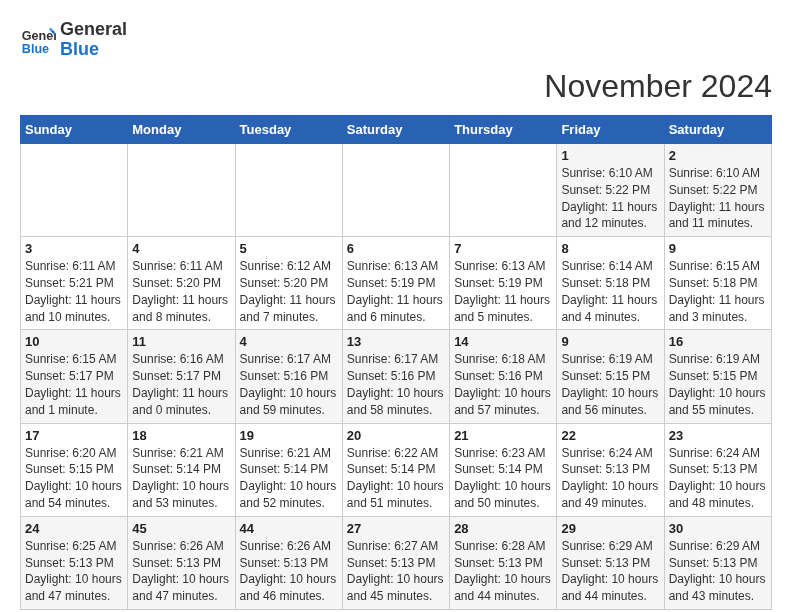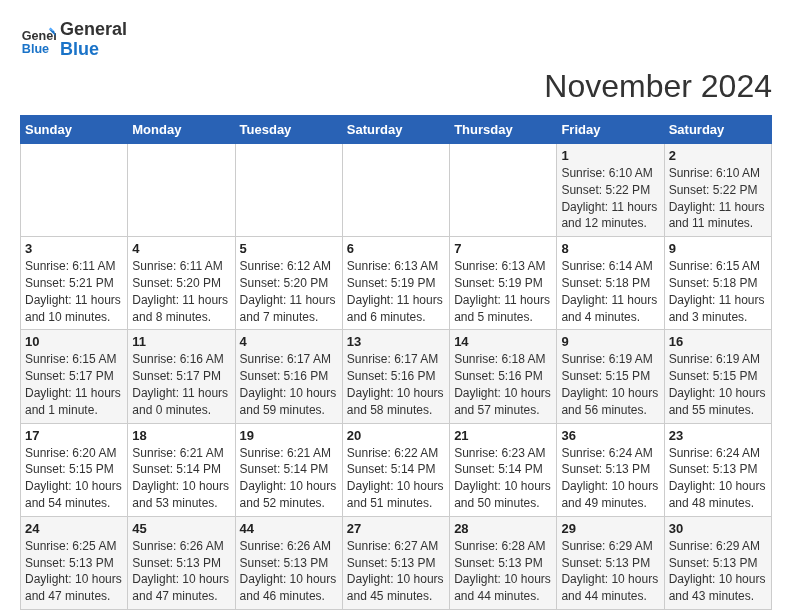--- a/index.html
+++ b/index.html
@@ -211,21 +211,21 @@
         </td>
         <td>
           <span class="day-num">20</span>
           <div class="day-detail">Sunrise: 6:22 AM<br>Sunset: 5:14 PM<br>Daylight: 10 hours<br>and 51 minutes.</div>
         </td>
         <td>
           <span class="day-num">21</span>
           <div class="day-detail">Sunrise: 6:23 AM<br>Sunset: 5:14 PM<br>Daylight: 10 hours<br>and 50 minutes.</div>
         </td>
         <td>
-          <span class="day-num">36</span>
+          <span class="day-num">22</span>
           <div class="day-detail">Sunrise: 6:24 AM<br>Sunset: 5:13 PM<br>Daylight: 10 hours<br>and 49 minutes.</div>
         </td>
         <td>
           <span class="day-num">23</span>
           <div class="day-detail">Sunrise: 6:24 AM<br>Sunset: 5:13 PM<br>Daylight: 10 hours<br>and 48 minutes.</div>
         </td>
       </tr>
       <tr>
         <td>
           <span class="day-num">24</span>

